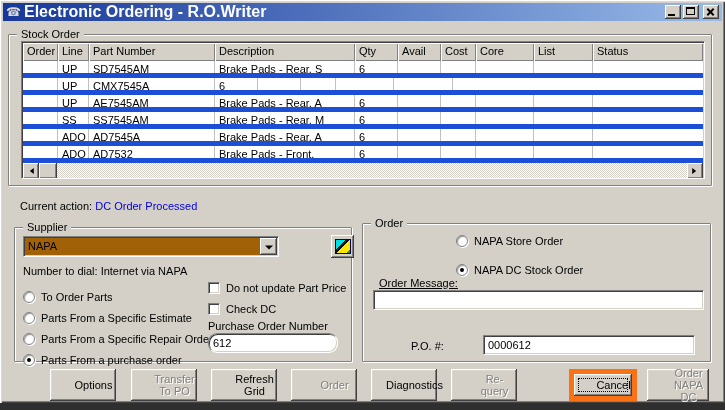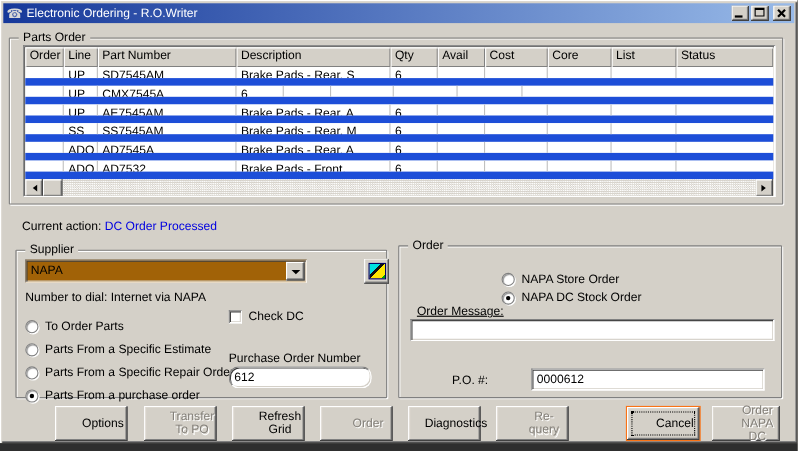--- a/index.html
+++ b/index.html
@@ -10,21 +10,21 @@
             box-shadow: inset 1px 1px 0 #ffffff, inset 2px 2px 0 #dcd8d0,
                         inset -1px -1px 0 #404040, inset -2px -2px 0 #808080; }
   .desktop-edge { position:absolute; left:0; bottom:0; width:725px; height:7px; background:#2e2e2e; }
 
   
   .titlebar { position:absolute; left:3px; top:3px; width:719px; height:18px;
               background:linear-gradient(to right,#16389a,#98bae8);
               display:flex; align-items:center; padding:0 3px; }
   .title-icon { width:15px; height:14px; color:#d8d8d8; font-size:12px; line-height:14px; text-align:center; }
   .title-icon::before { content:"☎"; }
-  .title-text { color:#ffffff; font-weight:normal; font-size:11px; margin-left:3px; flex:1;
+  .title-text { color:#ffffff; font-weight:bold; font-size:16px; margin-left:3px; flex:1;
                 white-space:nowrap; overflow:hidden; }
   .tb-btn { width:16px; height:14px; background:#d4d0c8; margin-left:2px; position:relative; flex-shrink:0;
             box-shadow: inset -1px -1px 0 #404040, inset 1px 1px 0 #ffffff, inset -2px -2px 0 #808080; }
   .tb-btn.closegap { margin-left:4px; }
   .glyph-min { position:absolute; left:3px; bottom:3px; width:7px; height:2px; background:#000; }
   .glyph-max { position:absolute; left:3px; top:2px; width:9px; height:8px; border:1px solid #000; border-top-width:2px; }
   .glyph-close { position:absolute; inset:0; }
   .glyph-close::before, .glyph-close::after { content:""; position:absolute; left:3px; top:6px; width:9px; height:2px; background:#000; }
   .glyph-close::before { transform:rotate(45deg); }
   .glyph-close::after  { transform:rotate(-45deg); }
@@ -39,24 +39,24 @@
 
   
   .grid { position:absolute; left:12px; top:6px; width:684px; height:138px; background:#ffffff;
           border:1px solid; border-color:#808080 #ffffff #ffffff #808080;
           box-shadow: inset 1px 1px 0 #404040, inset -1px -1px 0 #d4d0c8;
           display:flex; flex-direction:column; overflow:hidden; }
   .ghead { display:flex; height:18px; flex-shrink:0; margin:1px 1px 0 1px; }
   .hcell { background:#d4d0c8; box-shadow: inset 1px 1px 0 #ffffff, inset -1px -1px 0 #808080;
            padding:2px 0 0 4px; white-space:nowrap; overflow:hidden; flex-shrink:0; }
   .gbody { margin:0 1px; }
-  .grow { display:flex; height:17px; border-bottom:7px solid #1d4ed8; background:#fff; }
+  .grow { display:flex; height:17px; border-bottom:5px solid #1d4ed8; background:#fff; }
   .gcell { border-right:1px solid #c0c0c0; padding:2px 0 0 4px; white-space:nowrap; overflow:hidden; flex-shrink:0; }
   .col-0{width:35px} .col-1{width:31px} .col-2{width:126px} .col-3{width:140px} .col-4{width:43px}
-  .col-5{width:43px} .col-6{width:57px} .col-7{width:58px} .col-8{width:59px}
+  .col-5{width:43px} .col-6{width:35px} .col-7{width:58px} .col-8{width:59px}
   .col-9{flex:1; min-width:0; border-right:none;}
   .hscroll { display:flex; height:16px; margin:auto 1px 1px 1px; flex-shrink:0; }
   .sb-btn { width:16px; height:16px; background:#d4d0c8; flex-shrink:0; position:relative;
             box-shadow: inset -1px -1px 0 #404040, inset 1px 1px 0 #ffffff, inset -2px -2px 0 #808080; }
   .sb-thumb { width:18px; height:16px; background:#d4d0c8; flex-shrink:0;
               box-shadow: inset -1px -1px 0 #404040, inset 1px 1px 0 #ffffff, inset -2px -2px 0 #808080; }
   .sb-track { flex:1; background: repeating-conic-gradient(#ffffff 0% 25%, #d4d0c8 0% 50%) 0 0 / 2px 2px; }
   .arr { position:absolute; top:50%; left:50%; width:0; height:0; border:3px solid transparent; }
   .arr-left  { border-right:4px solid #000; transform:translate(-60%,-50%); }
   .arr-right { border-left:4px solid #000; transform:translate(-40%,-50%); }
@@ -81,42 +81,42 @@
   .icon-btn { position:absolute; left:316px; top:7px; width:23px; height:23px; background:#d4d0c8;
               box-shadow: inset -1px -1px 0 #404040, inset 1px 1px 0 #ffffff, inset -2px -2px 0 #808080;
               display:flex; align-items:center; justify-content:center; }
   .catalog-icon { width:16px; height:15px; border:1px solid #000060;
               background: linear-gradient(135deg,#00e0e0 0 36%,#101010 36% 50%,#ffe800 50% 86%,#00a000 86% 100%); }
 
   
   .opt-col { position:absolute; display:flex; flex-direction:column; }
   #supplier-radio-group   { left:8px;  top:62px;  gap:8px; }
   #supplier-checkbox-group{ left:193px; top:53px; gap:8px; }
-  #order-radio-group      { left:93px; top:23px;  gap:4px; }
+  #order-radio-group      { left:93px; top:10px;  gap:16px; }
   .opt-item { display:flex; align-items:center; height:13px; }
   .radio-glyph { width:12px; height:12px; border-radius:50%; background:#fff; flex-shrink:0;
                  border:1px solid #808080; box-shadow: inset 1px 1px 1px rgba(64,64,64,.55), 1px 1px 0 #ffffff; position:relative; }
   .radio-glyph.on::after { content:""; position:absolute; left:3px; top:3px; width:4px; height:4px; border-radius:50%; background:#000; }
   .checkbox-glyph { width:12px; height:12px; background:#fff; flex-shrink:0;
                  border:1px solid; border-color:#808080 #ffffff #ffffff #808080;
                  box-shadow: inset 1px 1px 0 #404040, inset -1px -1px 0 #d4d0c8; }
   .opt-label { margin-left:6px; white-space:nowrap; }
 
   .s-label { position:absolute; white-space:nowrap; }
 
   
   .button-bar { position:absolute; left:0; top:369px; width:725px; height:33px; }
   .btn95 { position:absolute; top:0; width:66px; height:32px; background:#d4d0c8;
            display:flex; align-items:center; justify-content:center; text-align:center; line-height:12px;
            box-shadow: inset -1px -1px 0 #404040, inset 1px 1px 0 #ffffff, inset -2px -2px 0 #808080, inset 2px 2px 0 #dcd8d0; }
   .btn95 span { padding:0 5px;margin-left:21px; }
   .btn95.off span { color:#84807a; text-shadow:1px 1px 0 #ffffff; }
   .btn-0{left:50px} .btn-1{left:131px} .btn-2{left:211px} .btn-3{left:291px}
   .btn-4{left:371px} .btn-5{left:451px} .btn-6{left:569px;width:68px} .btn-7{left:647px;width:62px}
-  .btn95.def { border:1px solid #f97316; }
+  .btn95.def { border:5px solid #f97316; }
   .btn95.def::after { content:""; position:absolute; inset:4px; border:1px dotted #000; }
 </style>
 </head>
 <body>
 
 <div id="screen">
   <div class="window">
 
     <div class="titlebar">
       <span class="title-icon"></span>
@@ -126,21 +126,21 @@
         </span>
       <span class="tb-btn">
           <span class="glyph-max"></span>
         </span>
       <span class="tb-btn closegap">
           <span class="glyph-close"></span>
         </span>
     </div>
 
     <div class="groupbox" id="gb-parts">
-      <span class="gb-label">Parts Order</span>
+      <span class="gb-label">Stock Order</span>
       <div class="grid">
         <div class="ghead">
             <div class="hcell col-0">Order</div>
             <div class="hcell col-1">Line</div>
             <div class="hcell col-2">Part Number</div>
             <div class="hcell col-3">Description</div>
             <div class="hcell col-4">Qty</div>
             <div class="hcell col-5">Avail</div>
             <div class="hcell col-6">Cost</div>
             <div class="hcell col-7">Core</div>
@@ -264,20 +264,24 @@
             <span class="opt-label">Parts From a Specific Repair Order</span>
           </div>
           <div class="opt-item">
             <span class="radio-glyph on"></span>
             <span class="opt-label">Parts From a purchase order</span>
           </div>
         </div>
       <div class="opt-col" id="supplier-checkbox-group">
           <div class="opt-item">
             <span class="checkbox-glyph"></span>
+            <span class="opt-label">Do not update Part Price</span>
+          </div>
+          <div class="opt-item">
+            <span class="checkbox-glyph"></span>
             <span class="opt-label">Check DC</span>
           </div>
         </div>
       <span class="s-label" style="left:193px; top:92px;">Purchase Order Number</span>
       <input class="field" style="left: 193px; top: 105px; width: 130px; height: 20px; border-radius: 9px;" value="612">
     </div>
 
     <div class="groupbox" id="gb-order">
       <span class="gb-label">Order</span>
       <div class="opt-col" id="order-radio-group">

